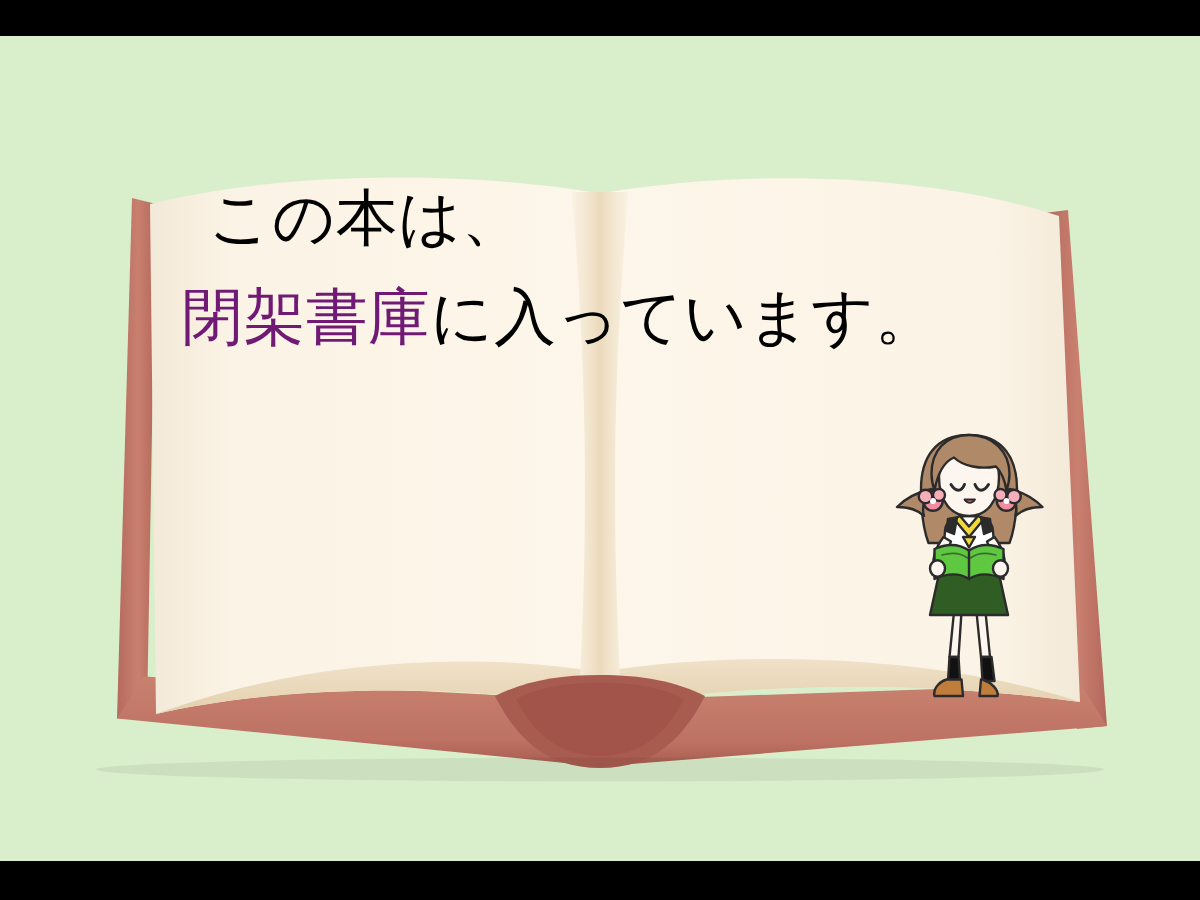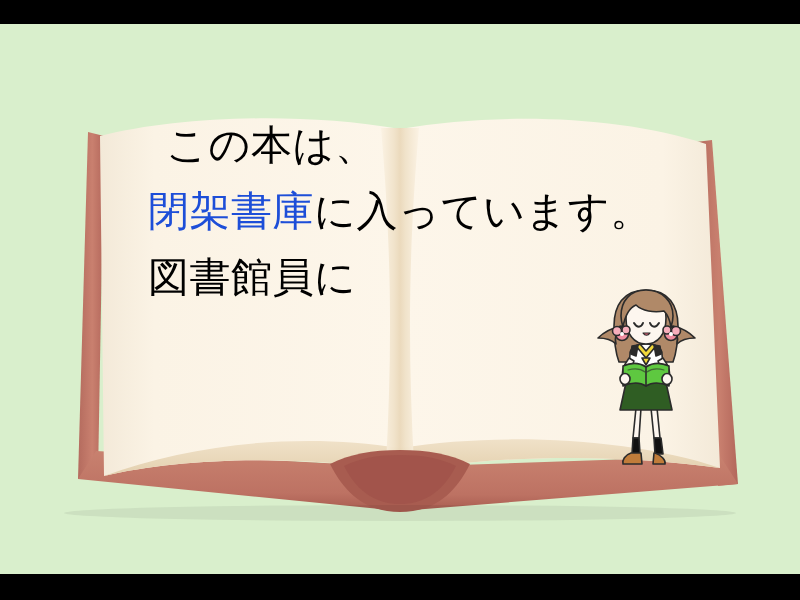--- a/index.html
+++ b/index.html
@@ -46,35 +46,35 @@
     left: 0;
     top: 0;
     width: 800px;
     height: 550px;
   }
   #book svg { display: block; }
 
   
   #message {
     position: absolute;
-    left: 148px;
+    left: 121px;
     top: 88px;
     width: 560px;
     z-index: 20;
   }
   .msg-line {
     font-family: "DejaVu Sans", "Liberation Sans", sans-serif;
     font-size: 41px;
     line-height: 66px;
     color: #000000;
     white-space: nowrap;
     letter-spacing: 0.5px;
   }
   .msg-line.indent { padding-left: 18px; }
-  .hl-red { color: #1d4ed8; }
+  .hl-red { color: #701a75; }
 
   
   #girl {
     position: absolute;
     left: 592px;
     top: 258px;
     width: 108px;
     height: 200px;
     z-index: 25;
   }
@@ -154,23 +154,20 @@
         <ellipse cx="400" cy="489" rx="336" ry="8" fill="#000000" opacity="0.06"></ellipse>
       </svg>
     </div>
 
     <div id="message">
       <div class="msg-line indent">
         <span>この本は、</span>
       </div>
       <div class="msg-line">
         <span class="hl-red">閉架書庫</span><span>に入っています。</span>
-      </div>
-      <div class="msg-line">
-        <span>図書館員に</span>
       </div>
     </div>
 
     <div id="girl">
       <svg width="108" height="200" viewBox="0 0 108 200" xmlns="http://www.w3.org/2000/svg">
         <g stroke="#2b2b2b" stroke-width="1.6" stroke-linejoin="round" stroke-linecap="round">
 
           <path d="M 54 8 C 31 8 22 24 22 44 C 22 60 24 72 27 80
                    L 81 80 C 84 72 86 60 86 44 C 86 24 77 8 54 8 Z" fill="#b08968"></path>
 

